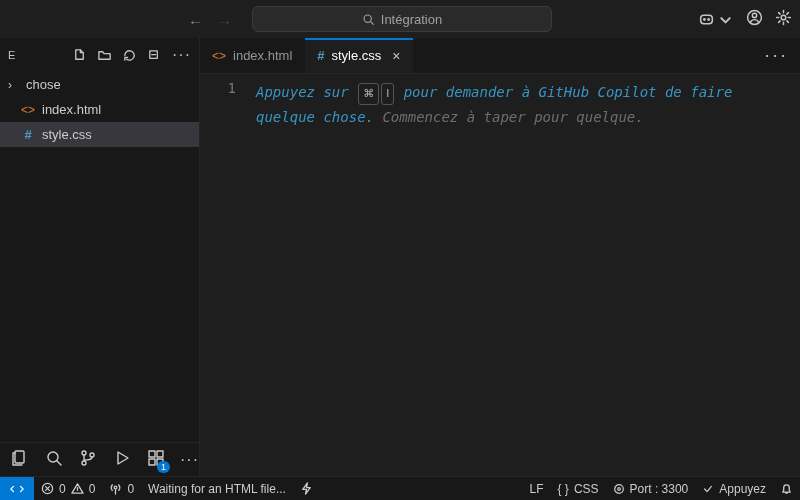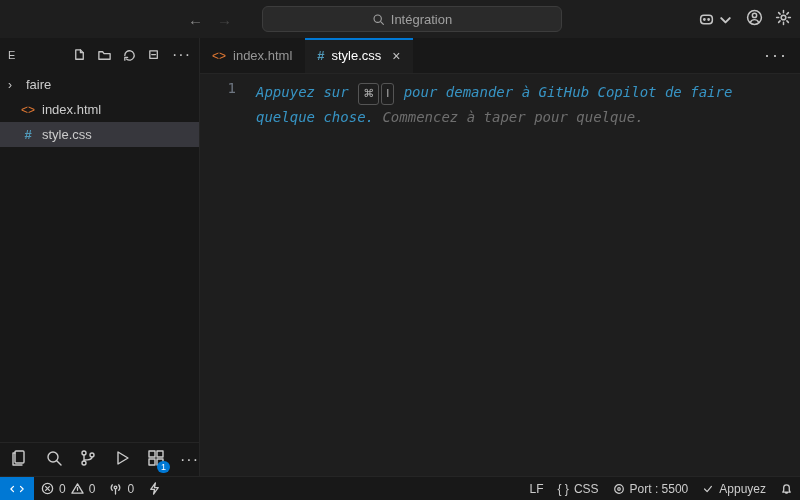--- a/index.html
+++ b/index.html
@@ -12,21 +12,21 @@
 }
 
 .titlebar {
   height: 38px; display: flex; align-items: center;
   padding: 0 8px; gap: 6px; background: #1e1e1e;
 }
 .tb-nav { display: flex; gap: 14px; margin-left: 180px; }
 .tb-nav span { color: #8a8a8a; cursor: pointer; font-size: 15px; }
 .tb-nav span.dim { opacity: .35; }
 .searchbox {
-  flex: 0 0 300px; height: 26px; margin-left: 24px;
+  flex: 0 0 300px; height: 26px; margin-left: 14px;
   background: #2a2a2a; border: 1px solid #3c3c3c; border-radius: 6px;
   display: flex; align-items: center; justify-content: center; gap: 6px;
   color: #a0a0a0;
 }
 .tb-right { margin-left: auto; display: flex; align-items: center; gap: 12px; color: #c5c5c5; }
 .tb-right svg { width: 17px; height: 17px; }
 
 .body { flex: 1; display: flex; min-height: 0; }
 
 .sidebar {
@@ -174,21 +174,21 @@
         <svg viewBox="0 0 16 16">
             <rect x="3" y="3" width="8" height="8"></rect>
             <line x1="5" y1="7" x2="9" y2="7"></line>
           </svg>
         <span style="font-size:16px;letter-spacing:1px">···</span>
       </div>
     </div>
     <div class="filetree">
       <div class="ft-item folder">
         <span class="chev">›</span>
-        <span>faire</span>
+        <span>chose</span>
       </div>
       <div class="ft-item">
         <span class="ficon ficon-html">&lt;&gt;</span>
         <span>index.html</span>
       </div>
       <div class="ft-item active">
         <span class="ficon ficon-css">#</span>
         <span>style.css</span>
       </div>
     </div>
@@ -268,38 +268,41 @@
     <span>0</span>
   </div>
   <div class="grp">
     <svg viewBox="0 0 14 14" width="13" height="13">
         <circle cx="7" cy="6" r="1.5"></circle>
         <path d="M3.5 3a5 5 0 0 0 0 6M10.5 3a5 5 0 0 1 0 6M7 8v5"></path>
       </svg>
     <span>0</span>
   </div>
   <div class="grp">
+    <span>Waiting for an HTML file...</span>
+  </div>
+  <div class="grp">
     <svg viewBox="0 0 14 14" width="13" height="13">
         <polygon points="8 1 3 8 7 8 6 13 11 6 7 6"></polygon>
       </svg>
   </div>
   <div class="spacer"></div>
   <div class="grp">
       <span>LF</span>
     </div>
   <div class="grp">
     <span>{ }</span>
     <span>CSS</span>
   </div>
   <div class="grp">
     <svg viewBox="0 0 14 14" width="12" height="12">
         <circle cx="7" cy="7" r="1.5"></circle>
         <circle cx="7" cy="7" r="5"></circle>
       </svg>
-    <span>Port : 5500</span>
+    <span>Port : 3300</span>
   </div>
   <div class="grp">
     <svg viewBox="0 0 14 14" width="12" height="12">
         <polyline points="3 7 6 10 11 4"></polyline>
       </svg>
     <span>Appuyez</span>
   </div>
   <div class="grp">
     <svg viewBox="0 0 14 14" width="13" height="13">
         <path d="M4 9V6a3 3 0 0 1 6 0v3l1 2H3zM6 11.5a1.5 1.5 0 0 0 2 0"></path>

